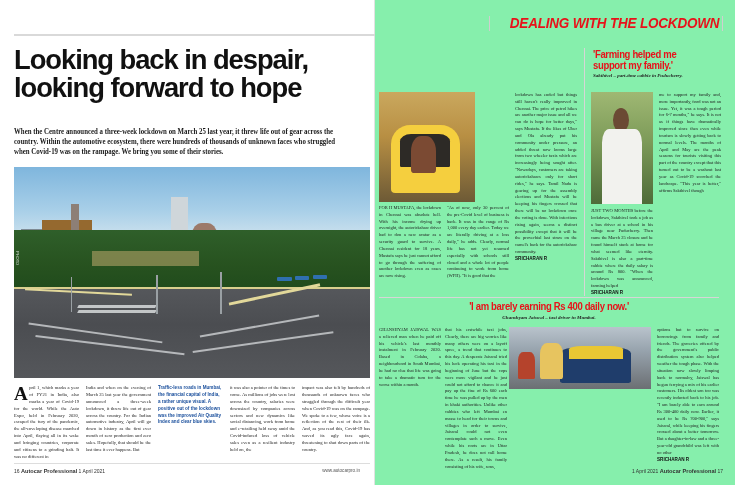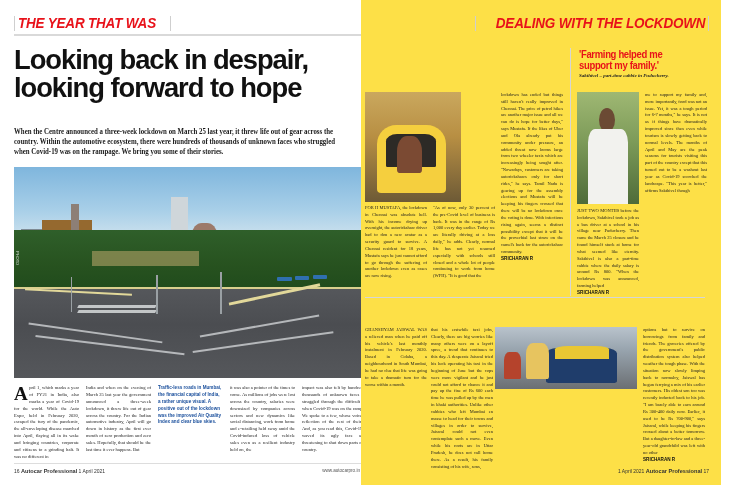--- a/index.html
+++ b/index.html
@@ -19,23 +19,23 @@
   }
   
   .page-left {
     position: absolute; left: 0; top: 0;
     width: 375px; height: 485px;
     background: #ffffff;
     border-right: 1px solid #e2e2e2;
     box-sizing: border-box;
   }
   .page-right {
-    position: absolute; left: 361px; top: 0;
+    position: absolute; left: 375px; top: 0;
     width: 360px; height: 485px;
-    background: #fde047;
+    background: #86efac;
     box-sizing: border-box;
   }
 
   
   .runhead-bar {
     position: absolute; top: 14px;
     height: 18px;
     display: flex; align-items: center;
   }
   .runhead-left { left: 14px; }
@@ -285,25 +285,20 @@
     color: #111;
   }
 </style>
 </head>
 <body>
 
 <div class="spread">
 
   <div class="page-left">
 
-    <div class="runhead-bar runhead-left">
-      <div class="runhead-tick"></div>
-      <div class="runhead-text" style="margin-left:3px">THE YEAR THAT WAS</div>
-      <div class="runhead-tick" style="margin-left:4px"></div>
-    </div>
     <div class="runhead-rule-l"></div>
 
     <div class="headline">
       <div>Looking back in despair,</div>
       <div>looking forward to hope</div>
     </div>
 
     <div class="standfirst">When the Centre announced a three-week lockdown on March 25 last year, it threw life out of gear across the country. Within the automotive ecosystem, there were hundreds of thousands of unknown faces who struggled when Covid-19 was on the rampage. We bring you some of their stories.</div>
 
     <div class="hero">
@@ -424,20 +419,24 @@
 
 It is not as if things have dramatically improved since then even while tourism is slowly getting back to normal levels. The months of April and May are the peak seasons for tourists visiting this part of the country except that this turned out to be a washout last year as Covid-19 scorched the landscape.
 
 "This year is better," affirms Sakthivel though</div>
     </div>
     <div class="colbox" style="left:216px; top:208px; width:62px; height:82px;">
       <div class="body-txt">JUST TWO MONTHS before the lockdown, Sakthivel took a job as a bus driver at a school in his village near Puducherry. Then came the March 25 closure and he found himself stuck at home for what seemed like eternity. Sakthivel is also a part-time cabbie where the daily salary is around Rs 800. "When the lockdown was announced, farming helped</div>
       <div class="signoff">SRICHARAN R</div>
     </div>
 
+    <div class="story" style="left:4px; top:302px; width:340px;">
+      <div class="story-head center">'I am barely earning Rs 400 daily now.'</div>
+      <div class="byline center">Ghanshyam Jaiswal – taxi driver in Mumbai.</div>
+    </div>
 
     <div class="photo ph-taxi" style="left:134px; top:327px; width:142px; height:62px;">
       <div class="tx-body"></div>
       <div class="tx-roof"></div>
       <div class="tx-man"></div>
       <div class="tx-man2"></div>
     </div>
 
     <div class="colbox" style="left:4px; top:327px; width:62px; height:130px;">
       <div class="body-txt">GHANSHYAM JAISWAL WAS a relieved man when he paid off his vehicle's last monthly instalment in February 2020. Based in Colaba, a neighbourhood in South Mumbai, he had no clue that life was going to take a dramatic turn for the worse within a month.</div>

